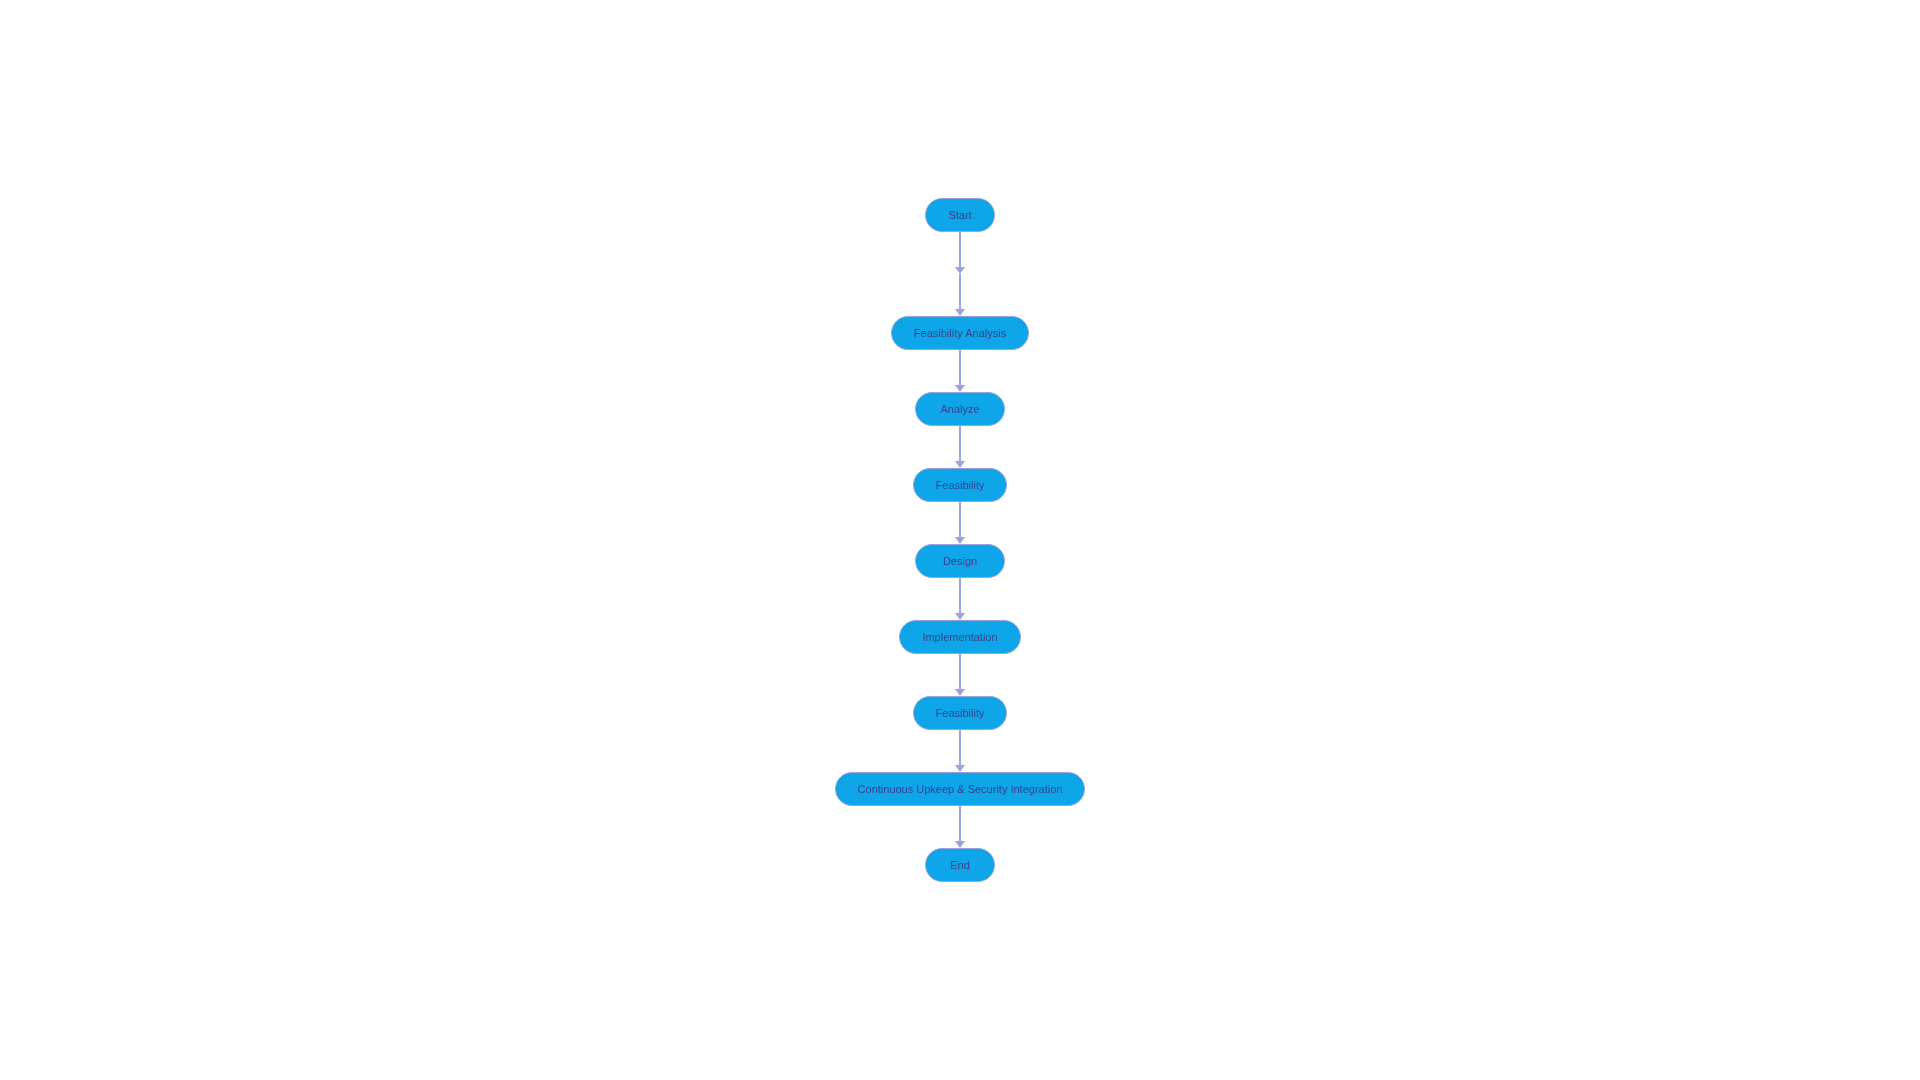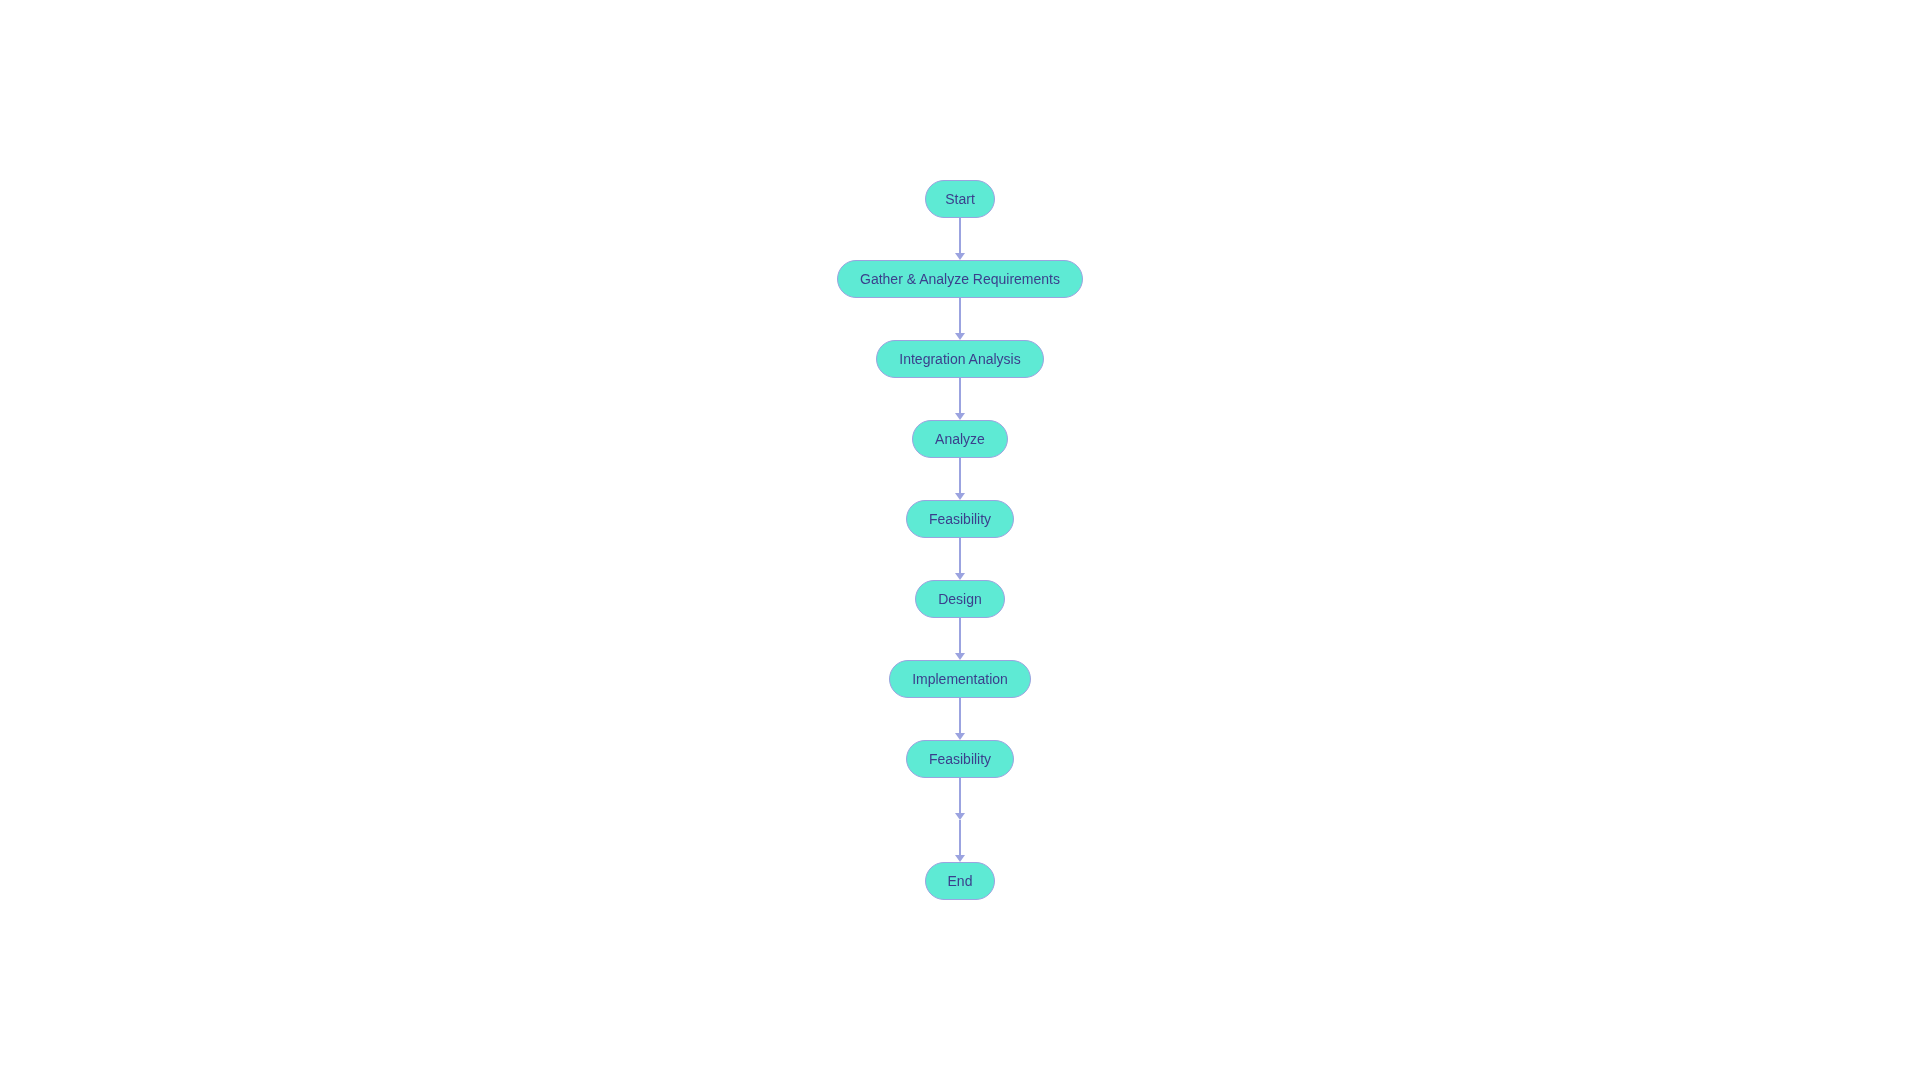--- a/index.html
+++ b/index.html
@@ -17,24 +17,24 @@
       align-items: center;
       justify-content: center;
     }
     .flowchart {
       display: flex;
       flex-direction: column;
       align-items: center;
       gap: 0;
     }
     .node {
-      background: #5eead4;
+      background: #0ea5e9;
       border: 1.5px solid #9ba3e0;
       color: #3b3f8c;
-      font-size: 14px;
+      font-size: 11px;
       font-weight: 500;
       border-radius: 20px;
       padding: 10px 22px;
       text-align: center;
       white-space: nowrap;
       cursor: pointer;
       min-width: 90px;
     }
     .node.circle {
       border-radius: 50px;
@@ -65,26 +65,25 @@
 </head>
 <body>
 
 <div class="diagram-container">
   <div class="flowchart" id="flowchart-root">
   <div class="node circle">Start</div>
       <div class="connector">
         <div class="connector-line"></div>
         <div class="connector-arrow"></div>
       </div>
-      <div class="node wide">Gather &amp; Analyze Requirements</div>
       <div class="connector">
         <div class="connector-line"></div>
         <div class="connector-arrow"></div>
       </div>
-      <div class="node">Integration Analysis</div>
+      <div class="node">Feasibility Analysis</div>
       <div class="connector">
         <div class="connector-line"></div>
         <div class="connector-arrow"></div>
       </div>
       <div class="node">Analyze</div>
       <div class="connector">
         <div class="connector-line"></div>
         <div class="connector-arrow"></div>
       </div>
       <div class="node">Feasibility</div>
@@ -100,19 +99,20 @@
       <div class="node">Implementation</div>
       <div class="connector">
         <div class="connector-line"></div>
         <div class="connector-arrow"></div>
       </div>
       <div class="node">Feasibility</div>
       <div class="connector">
         <div class="connector-line"></div>
         <div class="connector-arrow"></div>
       </div>
+      <div class="node wide">Continuous Upkeep &amp; Security Integration</div>
       <div class="connector">
         <div class="connector-line"></div>
         <div class="connector-arrow"></div>
       </div>
       <div class="node circle">End</div>
     </div>
 </div>
 
 </body></html>

